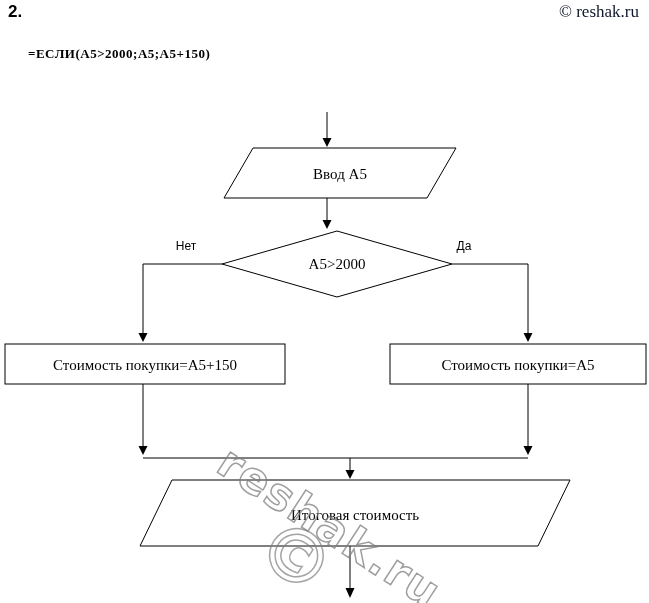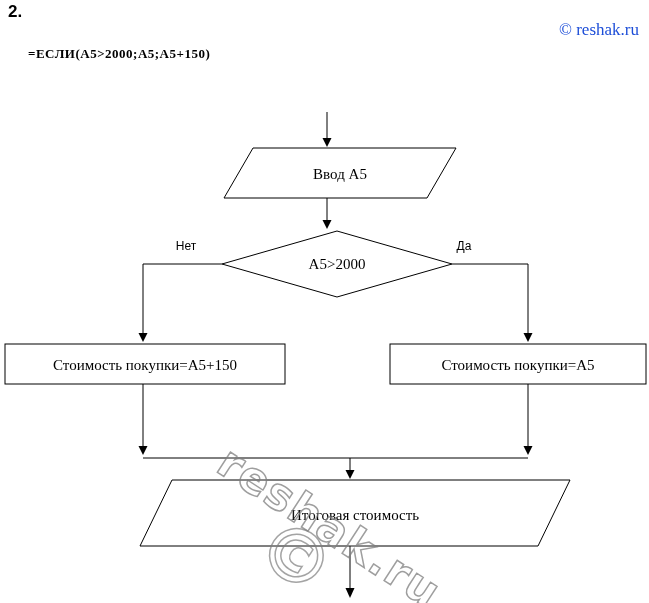--- a/index.html
+++ b/index.html
@@ -9,23 +9,23 @@
     position:relative;
     font-family:"Liberation Serif", serif;
     overflow:hidden;
   }
   .problem-number{
     position:absolute;left:8px;top:2px;
     font-family:"Liberation Sans", sans-serif;
     font-weight:bold;font-size:17px;color:#000;
   }
   .site-credit{
-    position:absolute;right:10px;top:20px;
+    position:absolute;right:10px;top:2px;
     font-family:"Liberation Serif", serif;
-    font-size:17px;color:#1d4ed8;
+    font-size:17px;color:#0f172a;
   }
   .formula{
     position:absolute;left:28px;top:46px;
     font-family:"Liberation Serif", serif;
     font-weight:bold;font-size:13px;color:#000;
     letter-spacing:0.5px;
   }
   .flowchart-svg{
     position:absolute;left:0;top:0;
     width:649px;height:603px;

